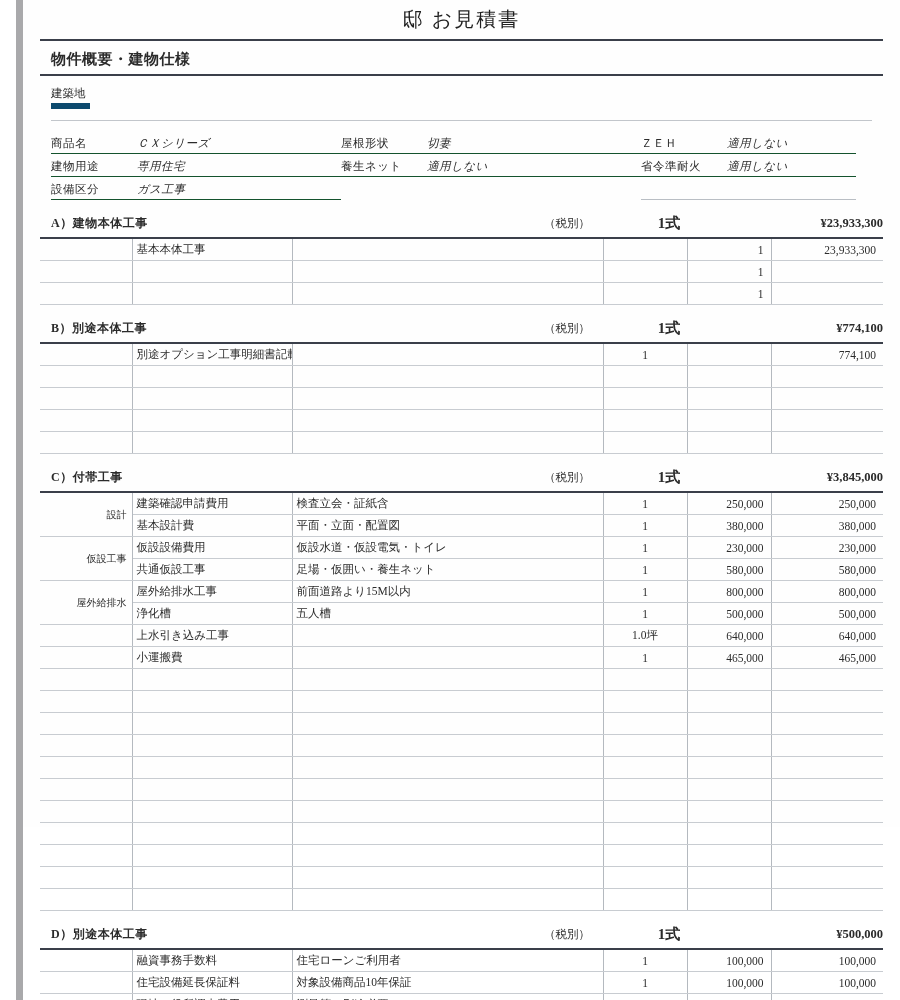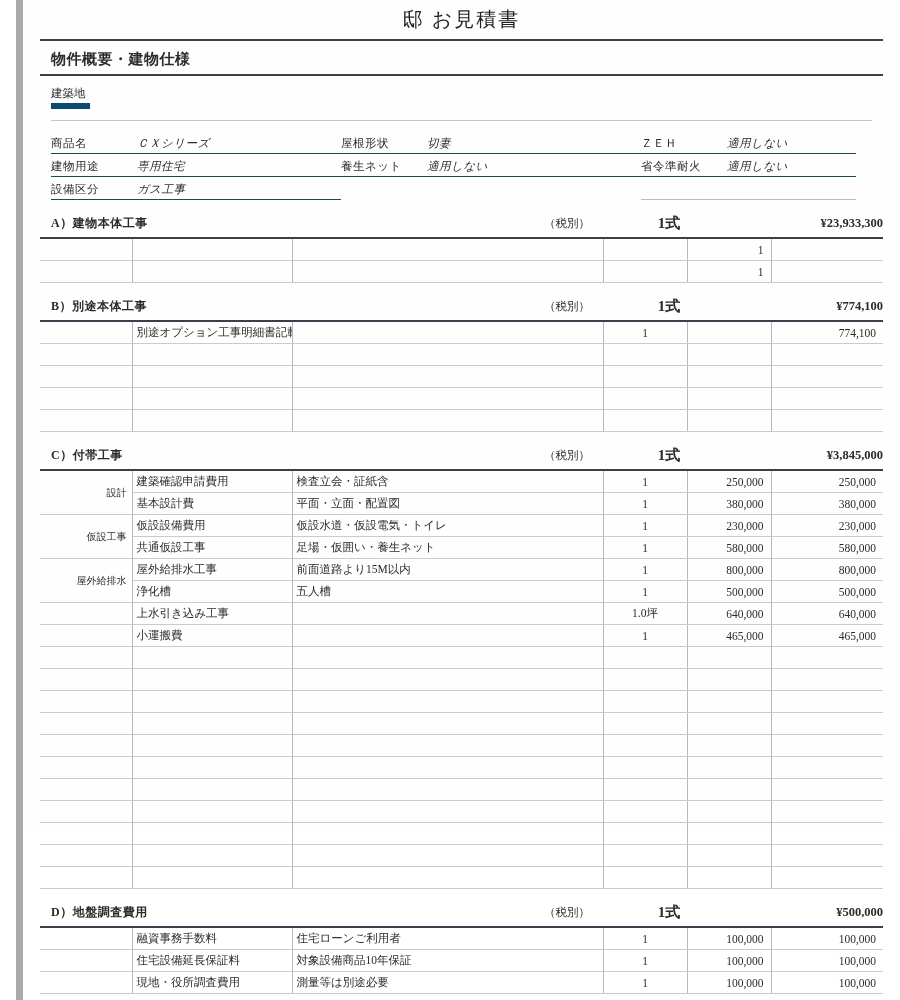--- a/index.html
+++ b/index.html
@@ -234,20 +234,28 @@
             <col class="w-group">
             <col class="w-item">
             <col class="w-spec">
             <col class="w-qty">
             <col class="w-price">
             <col class="w-amt">
           </colgroup>
           <tbody>
             <tr>
               <td class="c-group c-first"></td>
+              <td>基本本体工事</td>
+              <td></td>
+              <td class="c-qty"></td>
+              <td class="c-price">1</td>
+              <td class="c-amt">23,933,300</td>
+            </tr>
+            <tr>
+              <td class="c-group c-first"></td>
               <td></td>
               <td></td>
               <td class="c-qty"></td>
               <td class="c-price">1</td>
               <td class="c-amt"></td>
             </tr>
             <tr>
               <td class="c-group c-first"></td>
               <td></td>
               <td></td>
@@ -484,21 +492,21 @@
               <td></td>
               <td class="c-qty"></td>
               <td class="c-price"></td>
               <td class="c-amt"></td>
             </tr>
           </tbody>
         </table>
       </div>
       <div class="section">
         <div class="section-head">
-          <div class="sh-title">D）地盤調査費用</div>
+          <div class="sh-title">D）別途本体工事</div>
           <div class="sh-tax">（税別）</div>
           <div class="sh-unit">1式</div>
           <div class="sh-blank"></div>
           <div class="sh-total">¥500,000</div>
         </div>
         <table class="items">
           <colgroup>
             <col class="w-group">
             <col class="w-item">
             <col class="w-spec">

